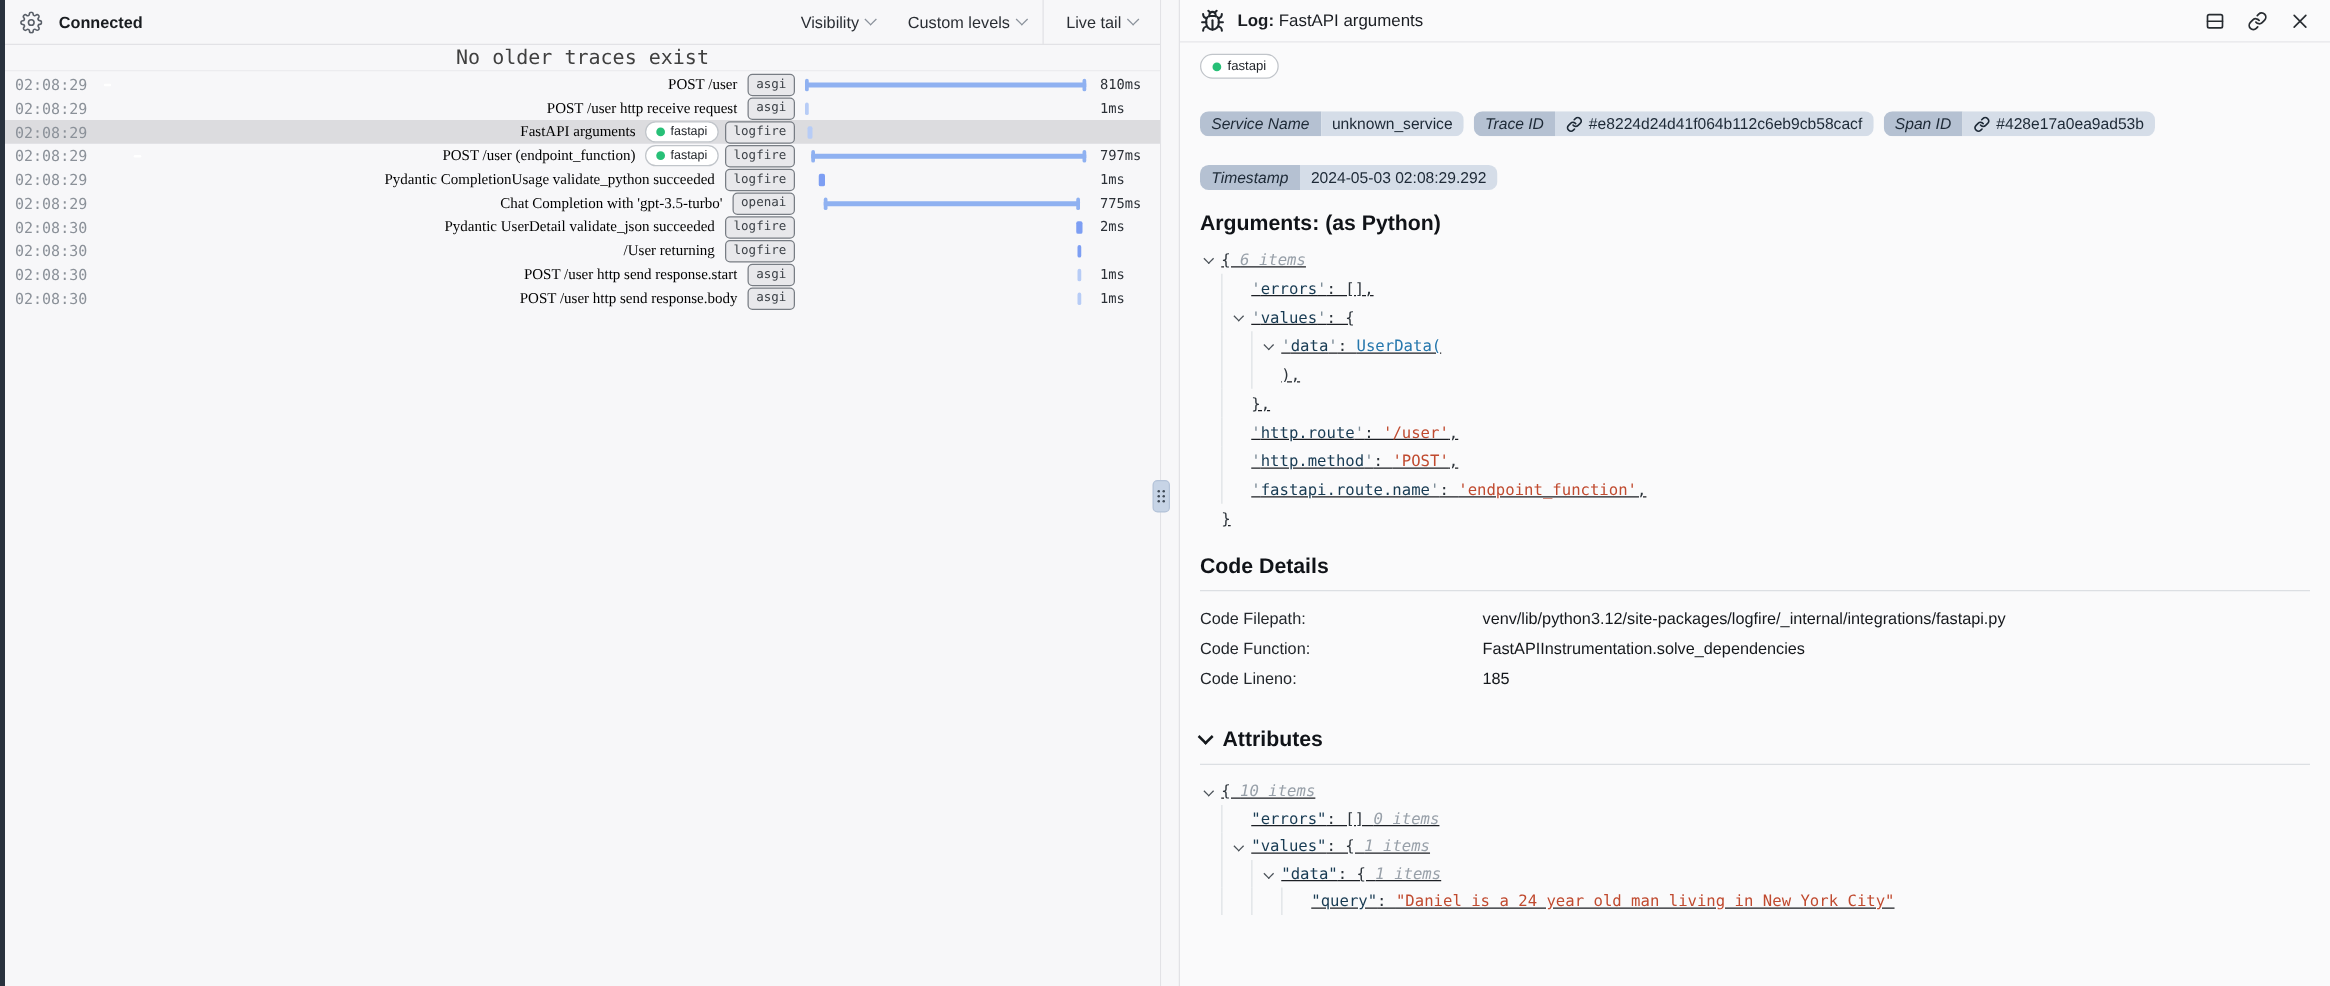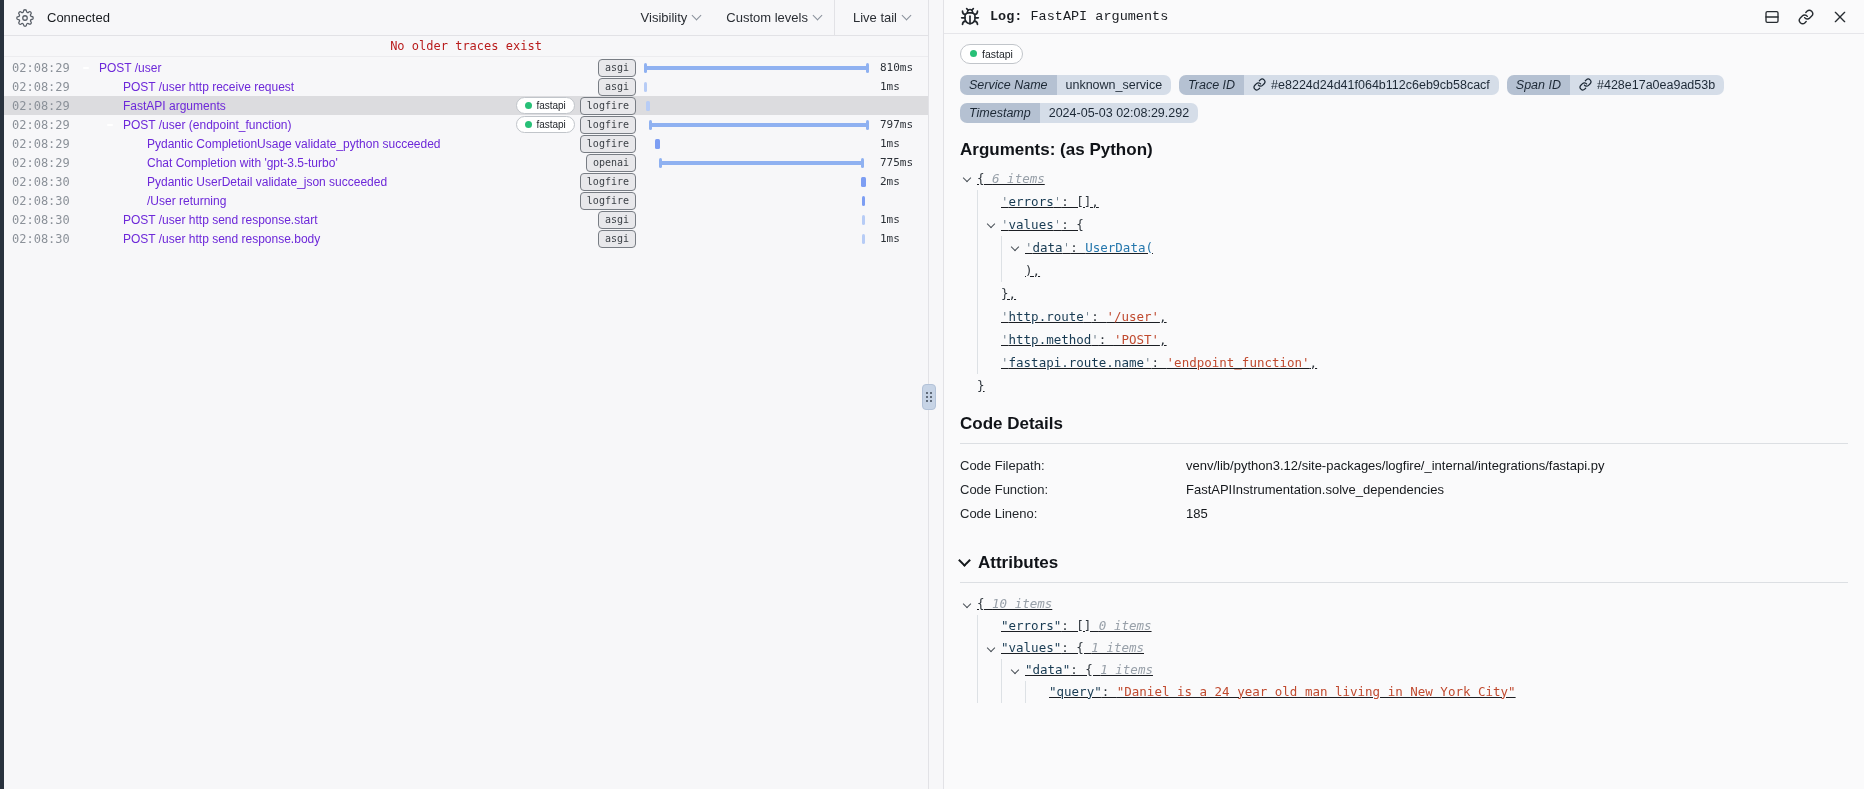--- a/index.html
+++ b/index.html
@@ -8,44 +8,44 @@
   .app { display:flex; width:1864px; height:789px; }
 
   
   .left-strip { width:4px; background:#29323e; flex:none; }
 
   
   .left-panel { width:925px; flex:none; display:flex; flex-direction:column; background:#f7f7f9; border-right:1px solid #e2e2e6; }
   .toolbar { height:36px; flex:none; display:flex; align-items:center; padding:0 0 0 12px; border-bottom:1px solid #e2e2e6; }
   .gear-btn { width:18px; height:18px; color:#595f68; margin-right:13px; }
   .gear-btn svg { width:18px; height:18px; display:block; }
-  .status-text { font-size:13px; color:#191c20; }
+  .status-text { font-size:13px; color:#191c20;font-weight:bold; }
   .toolbar-right { margin-left:auto; display:flex; align-items:center; height:100%; }
   .tb-btn { display:flex; align-items:center; gap:6px; font-size:13px; color:#2a2e34; padding:0 13px; height:100%; cursor:pointer; background:none; border:none; font-family:inherit; }
   .caret { display:inline-block; width:7px; height:7px; border-right:1.6px solid #8a919b; border-bottom:1.6px solid #8a919b; transform:rotate(45deg); margin-top:-4px; }
   .tb-sep { width:1px; height:36px; background:#e2e2e6; }
   .live-tail { padding:12px 18px; }
 
-  .empty-notice { height:21px; line-height:20px; text-align:center; font-family:"DejaVu Sans Mono",monospace; font-size:12px; color:#b91c1c; border-bottom:1px solid #ececef; flex:none; }
+  .empty-notice { height:21px; line-height:20px; text-align:center; font-family:"DejaVu Sans Mono",monospace; font-size:16px; color:#404040; border-bottom:1px solid #ececef; flex:none; }
 
   .trace-list { flex:1; overflow:hidden; padding-top:1px; }
   .trow { height:19px; display:flex; align-items:center; padding-left:8px; cursor:pointer; }
   .trow.selected { background:#dcdcdf; }
   .t-time { width:62px; flex:none; font-family:"DejaVu Sans Mono",monospace; font-size:12px; color:#8b9199; margin-right:6px; }
   .t-ind { flex:none; height:1px; }
   .t-icon { flex:none; width:12px; height:12px; margin-right:7px; position:relative; }
   .icon-sq { width:12px; height:12px; border-radius:2.5px; background:#6f9ef3; position:relative; }
   .icon-sq::after { content:""; position:absolute; left:3px; top:5px; width:6px; height:2px; background:#fff; border-radius:1px; }
   .icon-dia { width:8.5px; height:8.5px; border-radius:1.5px; transform:rotate(45deg); margin:1.7px; }
   .icon-cir { width:10px; height:10px; border-radius:50%; margin:1px; }
   .tone-light.icon-dia { background:#a9c7f5; }
   .tone-mid.icon-dia   { background:#83aaf0; }
   .tone-light.icon-cir { background:#b9d4f7; }
   .tone-mid.icon-cir   { background:#7fa6f0; }
-  .t-name { flex:1; font-family:Liberation Sans, sans-serif; font-size:12px; color:#6d28d9; white-space:nowrap; overflow:hidden; }
+  .t-name { flex:1; font-family:Liberation Serif, serif; font-size:12px; color:#000000; white-space:nowrap; overflow:hidden;text-align:right; }
   .t-badges { flex:none; display:flex; gap:5px; margin:0 8px; align-items:center; }
   .badge { font-family:"DejaVu Sans Mono",monospace; font-size:10px; line-height:1; padding:3px 6px; border:1px solid #787d84; border-radius:4px; background:#e8e8eb; color:#3c4147; }
   .badge.service { font-family:"Liberation Sans",sans-serif; background:#fff; border:1px solid #c1c5ca; border-radius:999px; display:flex; align-items:center; gap:4px; padding:2.5px 8px; color:#22262b; }
   .dot { width:7px; height:7px; border-radius:50%; background:#27c077; }
   .t-track { width:228px; flex:none; position:relative; height:19px; }
   .t-bar { position:absolute; top:7.5px; height:4px; border-radius:1px; }
   .t-bar.tick { top:4.5px; height:10px; border-radius:1.5px; }
   .t-bar.caps::before, .t-bar.caps::after { content:""; position:absolute; top:-3px; width:3px; height:10px; background:inherit; border-radius:1.5px; }
   .t-bar.caps::before { left:0; } .t-bar.caps::after { right:0; }
   .bar-light { background:#b7ccf6; }
@@ -57,31 +57,31 @@
   .divider { width:15px; flex:none; position:relative; background:#f7f7f9; border-right:1px solid #e2e2e6; }
   .drag-handle { position:absolute; left:-7px; top:384px; width:14px; height:26px; background:#c7d4e6; border:1px solid #b3c2d8; border-radius:4px; display:flex; align-items:center; justify-content:center; cursor:col-resize; }
   .drag-dots { display:grid; grid-template-columns:repeat(2,4px); grid-auto-rows:4px; }
   .drag-dots span { width:2px; height:2px; background:#3f4a57; border-radius:50%; margin:auto; }
 
   
   .right-panel { flex:1; background:#fafafb; display:flex; flex-direction:column; overflow:hidden; }
   .rp-header { height:34px; flex:none; display:flex; align-items:center; gap:10px; padding:0 16px; border-bottom:1px solid #e6e6ea; }
   .bug { width:20px; height:20px; color:#21262c; }
   .bug svg { width:20px; height:20px; display:block; }
-  .rp-title { font-size:13.5px; color:#1a1d22;font-family:Liberation Mono, monospace; }
+  .rp-title { font-size:13.5px; color:#1a1d22; }
   .rp-title b { font-weight:bold; }
   .rp-actions { margin-left:auto; display:flex; gap:18px; align-items:center; color:#272c31; }
   .rp-actions .act { width:16px; height:16px; cursor:pointer; }
   .rp-actions svg { width:16px; height:16px; display:block; }
 
   .rp-body { flex:1; overflow:hidden; padding:9px 16px 0 16px; }
   .scope-pill { display:inline-flex; align-items:center; gap:5px; background:#fff; border:1px solid #c1c5ca; border-radius:999px; padding:3px 9px; font-size:10.5px; color:#22262b; }
 
   .tag-list { display:flex; flex-wrap:wrap; gap:8px 8px; margin-top:11px; max-width:905px; }
-  .tag { display:flex; border-radius:7px; overflow:hidden; font-size:12.5px; white-space:nowrap; }
+  .tag { display:flex; border-radius:7px; overflow:hidden; font-size:12.5px; white-space:nowrap;margin-top:15px; }
   .tag-label { background:#b5c1d2; padding:3px 9px; font-style:italic; color:#1d2936; }
   .tag-value { background:#d5dde8; padding:3px 9px; color:#1d2936; display:flex; align-items:center; gap:5px; }
   .tag-value svg { width:13px; height:13px; }
 
   .tabs { display:flex; gap:28px; margin-top:22px; font-size:13px; color:#3a3f45; }
   .tab { padding-bottom:6px; cursor:pointer; border-bottom:2px solid transparent; }
   .tab.active { color:#14171b; border-bottom-color:#4a4f55; }
 
   .section-h { font-size:17px; font-weight:bold; color:#101318; margin-top:17px; font-family:"Liberation Sans",sans-serif; }
   .sep { border:none; border-top:1px solid #dcdfe3; margin:9px 0 10px 0; }

